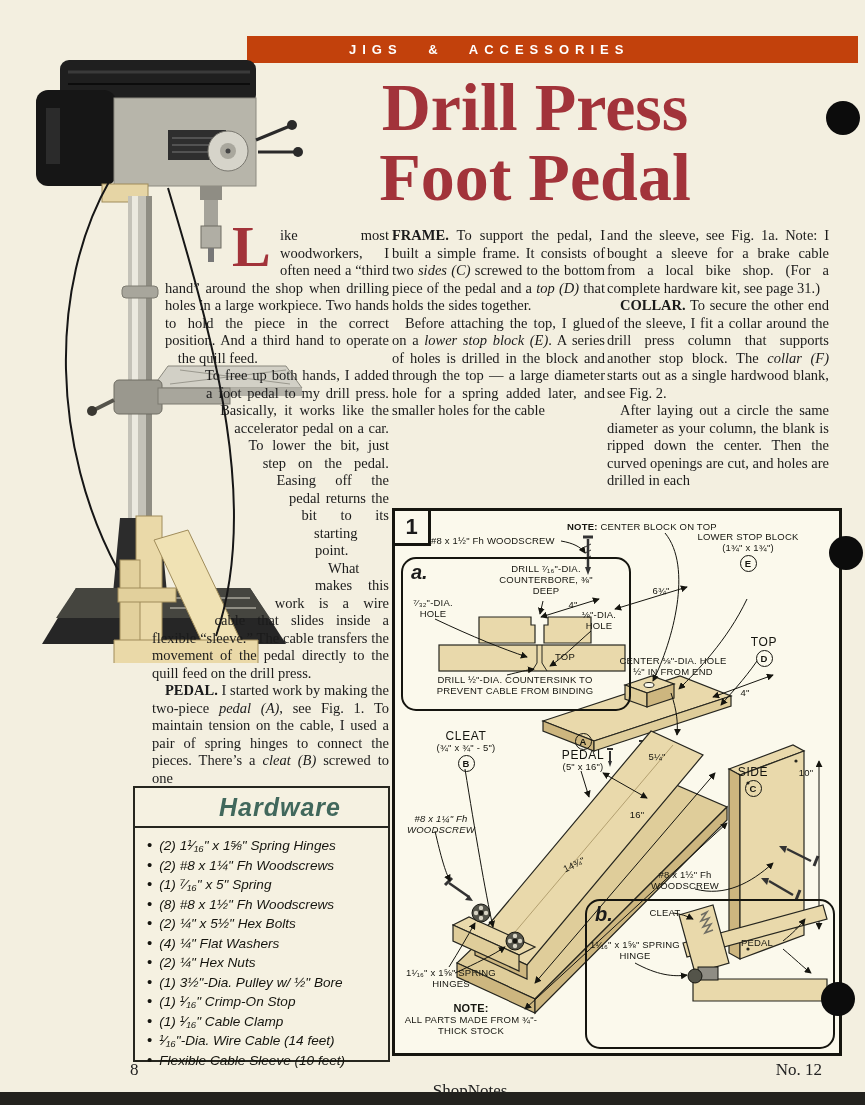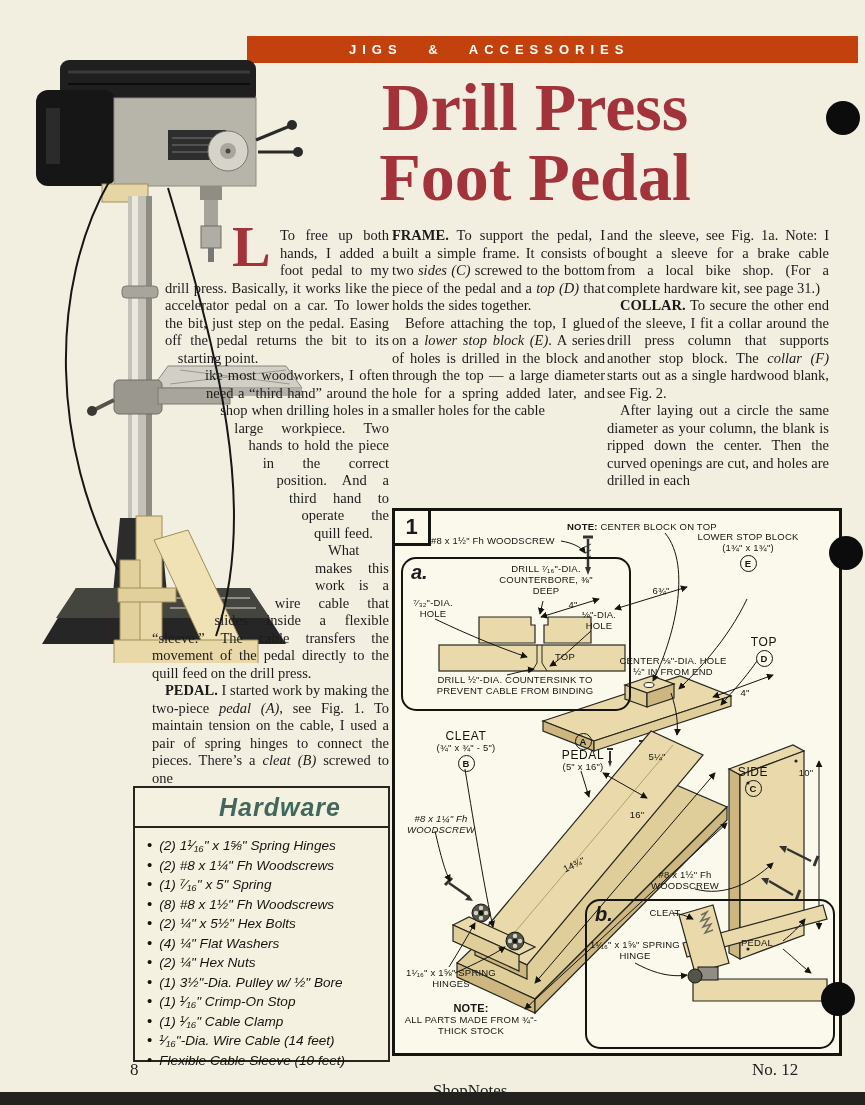--- a/index.html
+++ b/index.html
@@ -41,21 +41,21 @@
   .fl.left{text-align:left;}
   .fl .big{font-size:12px;letter-spacing:0.6px;}
   .circ{display:inline-block;width:15px;height:15px;border:1.4px solid #15150f;border-radius:50%;
       line-height:15px;font-size:9.5px;font-weight:bold;text-align:center;margin-top:2px;}
   .dbox{position:absolute;border:2px solid #15150f;border-radius:15px;background:transparent;}
   .dtag{position:absolute;font-family:"Liberation Sans",sans-serif;font-style:italic;font-weight:bold;font-size:20px;}
   .rot{transform:rotate(-26deg);}
   .figsvg{position:absolute;left:0;top:0;}
   
   .footer{position:absolute;top:1060px;font-size:17px;color:#222;}
-  #pgno{left:130px;} #mag{left:397px;width:146px;text-align:center;margin-top:21px;} #issue{left:752px;width:70px;}
+  #pgno{left:130px;} #mag{left:397px;width:146px;text-align:center;margin-top:21px;} #issue{left:752px;width:70px;text-align:right;}
   .punch{position:absolute;width:34px;height:34px;border-radius:50%;background:#0c0c0c;}
   .botbar{position:absolute;left:0;top:1092px;width:865px;height:13px;background:#23221e;}
   b{font-weight:bold;} i{font-style:italic;}
 </style>
 </head>
 <body>
 
 <div class="banner">
   <span>JIGS &amp; ACCESSORIES</span>
 </div>
@@ -117,22 +117,22 @@
   <rect x="100" y="540" width="58" height="14" fill="#e2d09c" stroke="#a08c5a"></rect>
 
   <path d="M92,132 C30,240 34,400 100,522" fill="none" stroke="#161616" stroke-width="2"></path>
   <path d="M150,140 C198,300 242,460 198,588" fill="none" stroke="#161616" stroke-width="2"></path>
 </svg>
 </div>
 
 <div class="dropcap">L</div>
 <div class="col" id="col1">
   <div class="wrapshape"></div>
+  <p>ike most woodworkers, I often need a “third hand” around the shop when drilling holes in a large workpiece. Two hands to hold the piece in the correct position. And a third hand to operate the quill feed.</p>
   <p>To free up both hands, I added a foot pedal to my drill press. Basically, it works like the accelerator pedal on a car. To lower the bit, just step on the pedal. Easing off the pedal returns the bit to its starting point.</p>
-  <p>ike most woodworkers, I often need a “third hand” around the shop when drilling holes in a large workpiece. Two hands to hold the piece in the correct position. And a third hand to operate the quill feed.</p>
   <p>What makes this work is a wire cable that slides inside a flexible “sleeve.” The cable transfers the movement of the pedal directly to the quill feed on the drill press.</p>
   <p><b>PEDAL.</b> I started work by making the two-piece <i>pedal (A)</i>, see Fig. 1. To maintain tension on the cable, I used a pair of spring hinges to connect the pieces. There’s a <i>cleat (B)</i> screwed to one</p>
 </div>
 <div class="col" id="col2">
   <p><b>FRAME.</b> To support the pedal, I built a simple frame. It consists of two <i>sides (C)</i> screwed to the bottom piece of the pedal and a <i>top (D)</i> that holds the sides together.</p>
   <p>Before attaching the top, I glued on a <i>lower stop block (E)</i>. A series of holes is drilled in the block and through the top — a large diameter hole for a spring added later, and smaller holes for the cable</p>
 </div>
 <div class="col" id="col3">
   <p>and the sleeve, see Fig. 1a. Note: I bought a sleeve for a brake cable from a local bike shop. (For a complete hardware kit, see page 31.)</p>
   <p><b>COLLAR.</b> To secure the other end of the sleeve, I fit a collar around the drill press column that supports another stop block. The <i>collar (F)</i> starts out as a single hardwood blank, see Fig. 2.</p>

